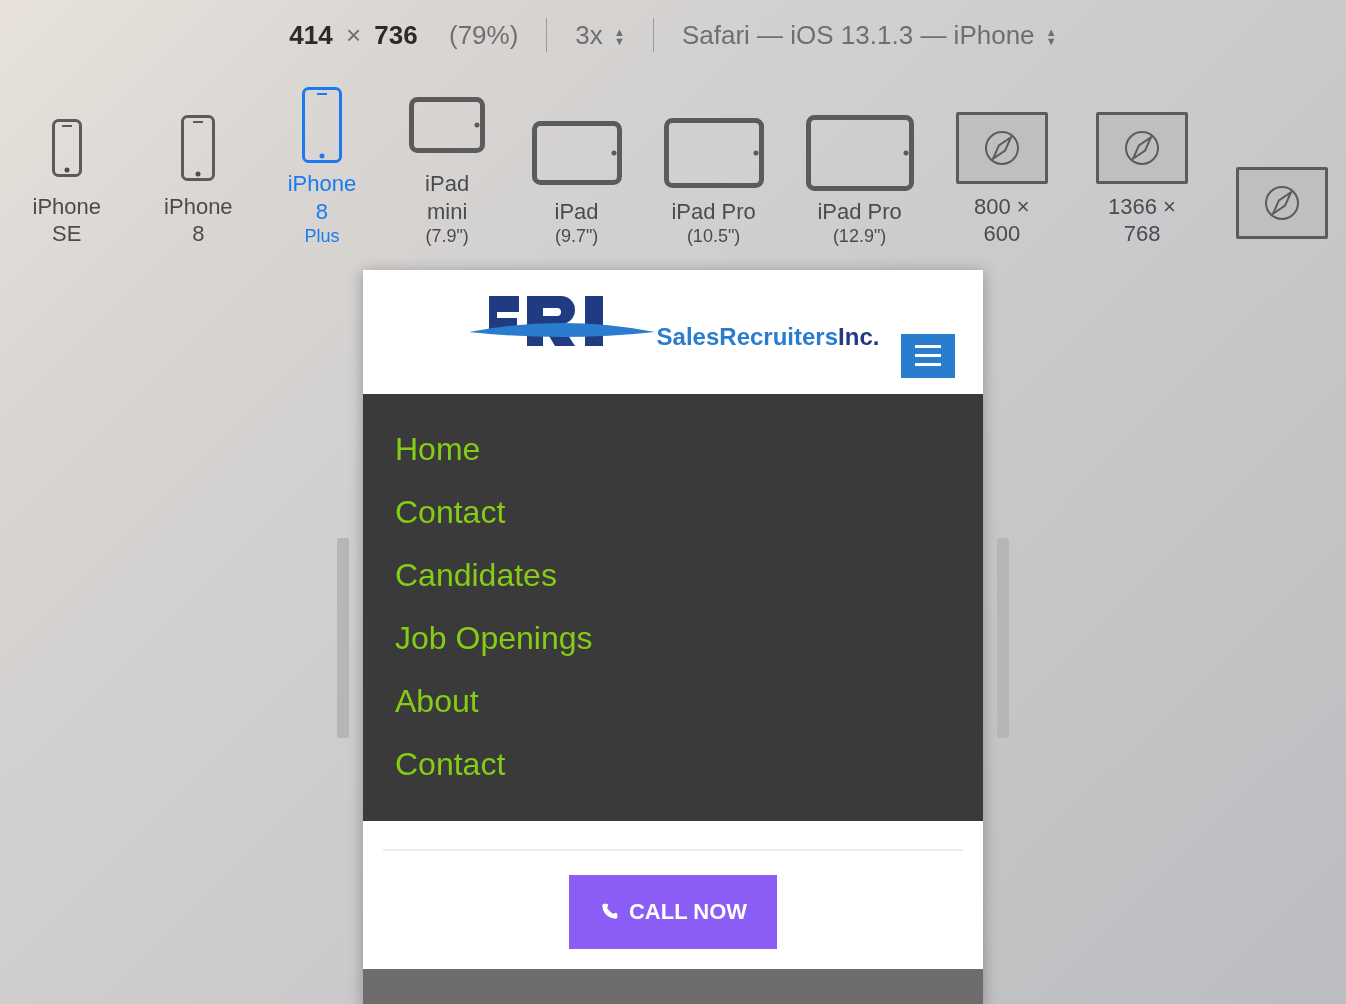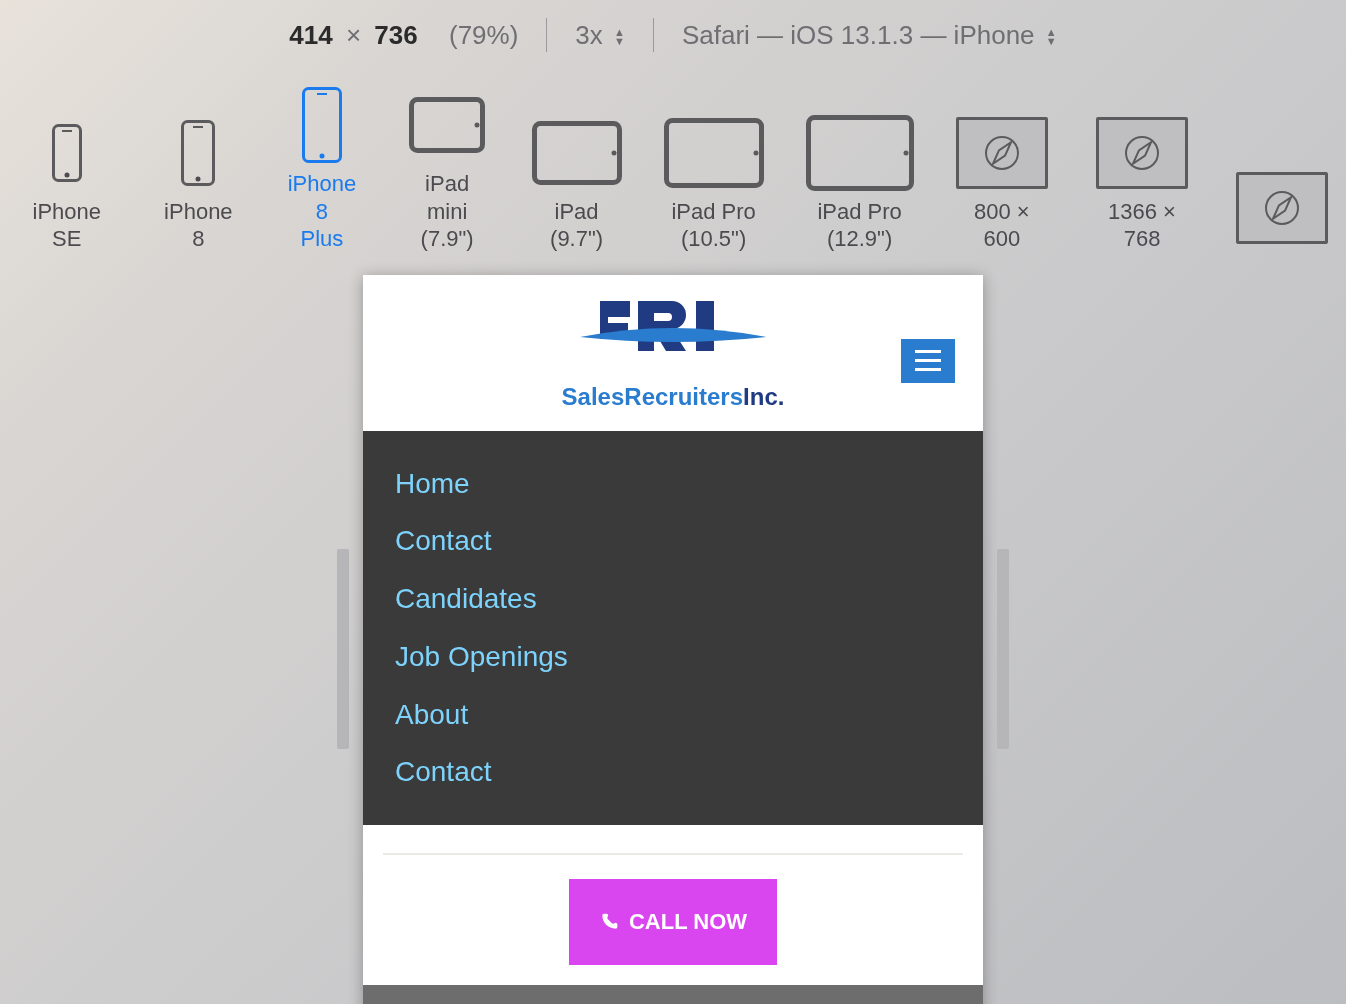--- a/index.html
+++ b/index.html
@@ -71,21 +71,21 @@
 .browser-box::before {
   content:"";
   position:absolute; top:-2px; left:2px;
   width:14px; height:3px;
   background:#5b5b5d;
   box-shadow: 6px 0 0 #5b5b5d, 12px 0 0 #5b5b5d;
   display:none;
 }
 .compass-svg { stroke:#5b5b5d; fill:none; stroke-width:2; }
 
-.device .label-2 { font-size:22px; }
+.device .label-2 { font-size:18px; }
 
 
 .stage {
   display:flex;
   justify-content:center;
 }
 .frame-wrap {
   position:relative;
   display:flex;
   align-items:center;
@@ -111,50 +111,50 @@
 .hamburger {
   position:absolute; right:28px; top:64px;
   width:54px; height:44px; background:#2a7ccf;
   display:flex; flex-direction:column; justify-content:center; align-items:center;
   gap:6px;
   cursor:pointer;
 }
 .hamburger span { display:block; width:26px; height:3px; background:#fff; }
 
 .logo {
-  display:flex; flex-direction:column; align-items:center;
+  display:flex; align-items:center;
 }
 .logo-text {
   font-size:24px; font-weight:600; margin-top:4px;
 }
 .logo-text .sr { color:#2a7ccf; }
 .logo-text .inc { color:#213b82; }
 
 .nav {
   background:#3a3a3a;
   padding:24px 32px;
 }
 .nav-item {
   display:block;
-  color:#7dd3fc;
-  font-size:28px;
+  color:#84cc16;
+  font-size:32px;
   line-height:1.35;
   padding:10px 0;
   cursor:pointer;
 }
 .divider {
   height:2px; background:#eceae7; margin: 28px 20px 24px 20px;
 }
 .cta-row {
   display:flex; justify-content:center; gap:14px; padding-bottom:20px;
 }
 .cta {
-  background:#d946ef; color:#fff;
+  background:#8b5cf6; color:#fff;
   font-weight:700; font-size:22px;
-  padding:30px 30px; border:none; cursor:pointer;
+  padding:24px 30px; border:none; cursor:pointer;
   display:flex; gap:10px; align-items:center;
 }
 .footer-strip {
   height:38px; background:#6d6d6d;
 }
 </style>
 </head>
 <body>
 
 <div class="topbar">

